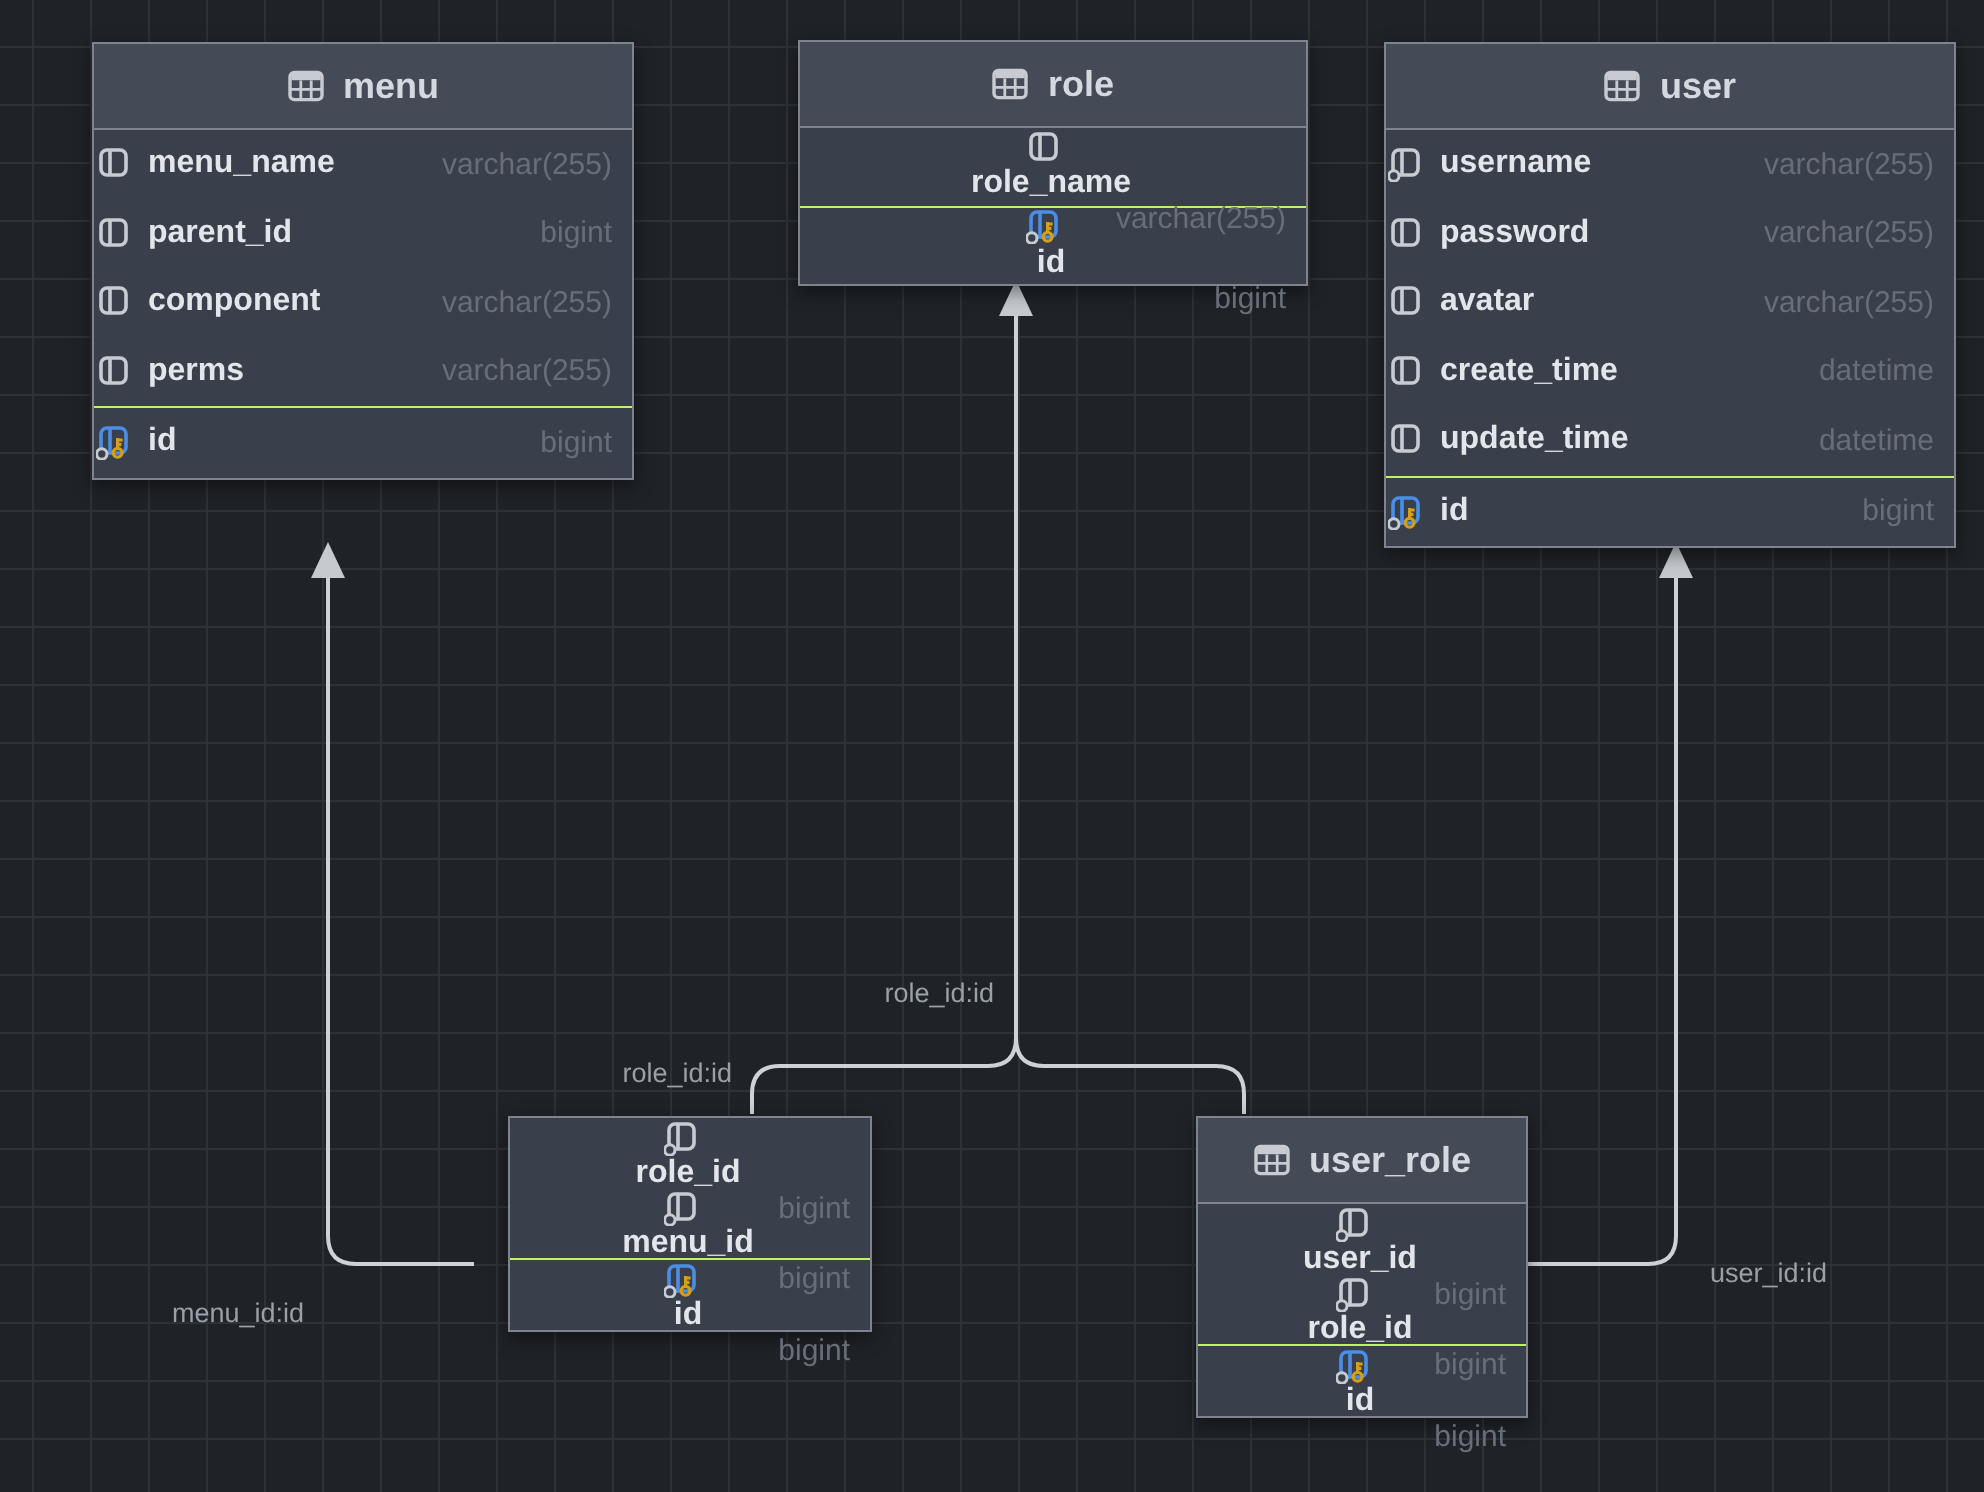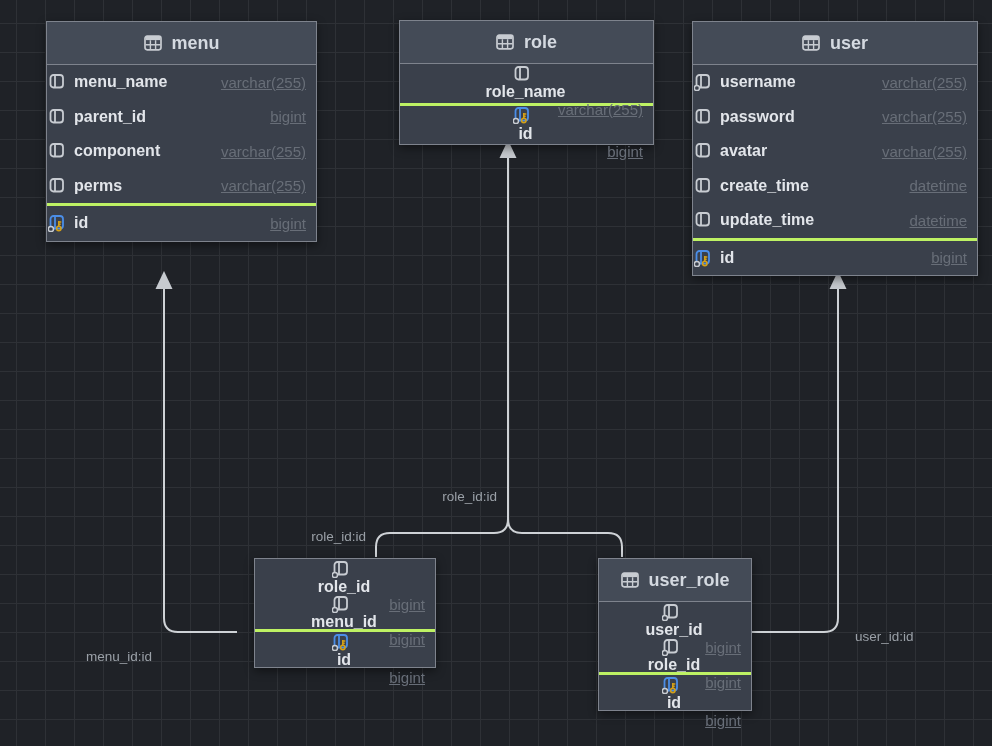--- a/index.html
+++ b/index.html
@@ -32,24 +32,24 @@
   .thead{
     height:42px;background:#444b57;border-bottom:1px solid #7e838d;
     display:flex;align-items:center;justify-content:center;gap:9px;
   }
   .thead .title{font-size:18px;font-weight:bold;color:#d4d9e0;}
   .row{
     display:flex;align-items:center;height:34.5px;padding:0 10px 0 0;
   }
   .t-role .row{height:38.5px;flex-direction:column;}
   .t-junction .row{height:35px;flex-direction:column;}
-  .row.pk{border-top:3px solid #bef264;}
+  .row.pk{border-top:1px solid #bef264;}
   .ico{display:inline-flex;align-items:center;justify-content:center;width:19px;flex:0 0 19px;}
   .cname{font-size:16px;font-weight:bold;color:#e2e5ea;margin-left:8px;white-space:nowrap;}
-  .ctype{font-size:15px;color:#686e78;margin-left:auto;padding-left:10px;white-space:nowrap;text-decoration:underline;}
+  .ctype{font-size:15px;color:#686e78;margin-left:auto;padding-left:10px;white-space:nowrap;}
 </style>
 </head>
 <body>
 
 <div class="canvas">
 
   <svg class="wires" width="992" height="746" viewBox="0 0 992 746">
 
     <path class="wire" d="M164 287 V618 Q164 632 178 632 H237"></path>
     <path class="arrow" d="M164 271 l 8.5 18 h -17 Z"></path>
@@ -284,21 +284,21 @@
               <circle cx="10.8" cy="14.4" r="2.2"></circle>
               <path d="M10.8 12.2 V7 M10.8 8 h2.5 M10.8 10.2 h1.9"></path>
             </g>
           </svg>
         </span>
       <span class="cname">id</span>
       <span class="ctype">bigint</span>
     </div>
   </div>
 
-  <div class="table t-junction" style="left:582px;top:558px;width:154px">
+  <div class="table t-junction" style="left:582px;top:558px;width:166px">
     <div class="thead">
       <span class="ico">
           <svg width="18" height="16" viewBox="0 0 18 16">
             <rect x="1" y="1.2" width="16" height="13.6" rx="2.2" fill="none" stroke="#c8ccd2" stroke-width="1.7"></rect>
             <rect x="1.7" y="1.9" width="14.6" height="3.2" fill="#c8ccd2"></rect>
             <path d="M6.4 5.3 V14.2 M11.6 5.3 V14.2 M1.5 9.7 H16.5" stroke="#c8ccd2" stroke-width="1.4" fill="none"></path>
           </svg>
         </span>
       <span class="title">user_role</span>
     </div>

